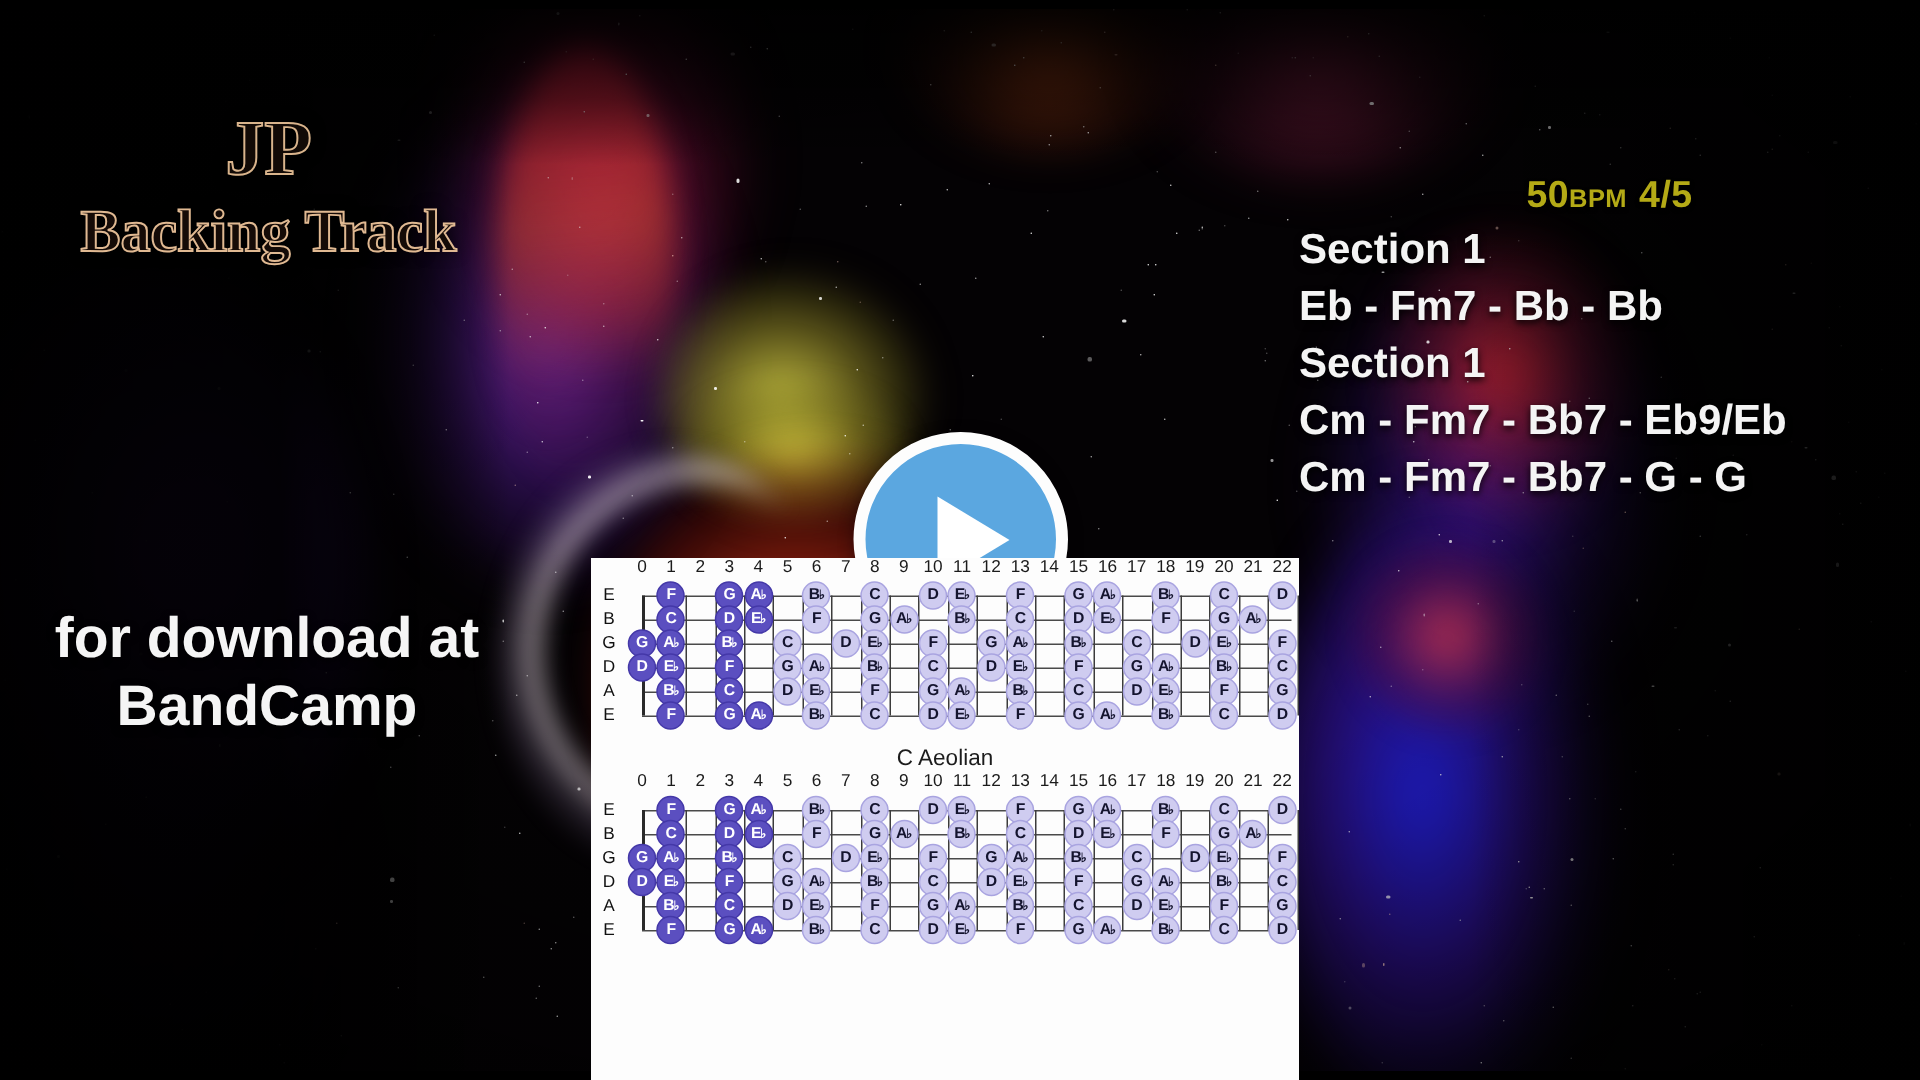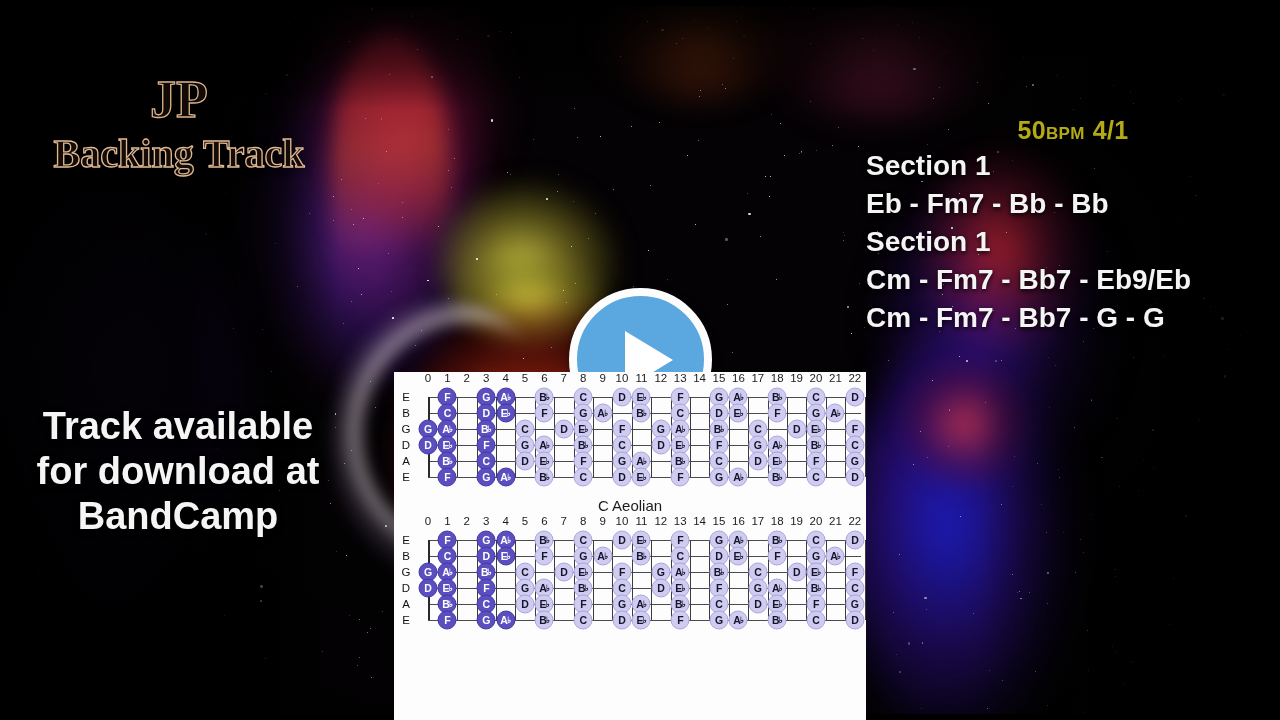--- a/index.html
+++ b/index.html
@@ -574,28 +574,27 @@
     <div class="bar-bottom"></div>
   </div>
 
 
   <div id="brand">
     <span class="jp">JP</span>
     <span class="bt">Backing Track</span>
   </div>
 
   <div id="promo">
-    <span class="ln">Track available</span>
     <span class="ln">for download at</span>
     <span class="ln">BandCamp</span>
   </div>
 
   <div id="chords">
     <div class="tempo">
-      <span>50</span><span class="bpm-unit">BPM</span><span class="meter">4/1</span>
+      <span>50</span><span class="bpm-unit">BPM</span><span class="meter">4/5</span>
     </div>
     <div id="chord-lines">
         <div class="cline">Section 1</div>
         <div class="cline">Eb - Fm7 - Bb - Bb</div>
         <div class="cline">Section 1</div>
         <div class="cline">Cm - Fm7 - Bb7 - Eb9/Eb</div>
         <div class="cline">Cm - Fm7 - Bb7 - G - G</div>
       </div>
   </div>
 

